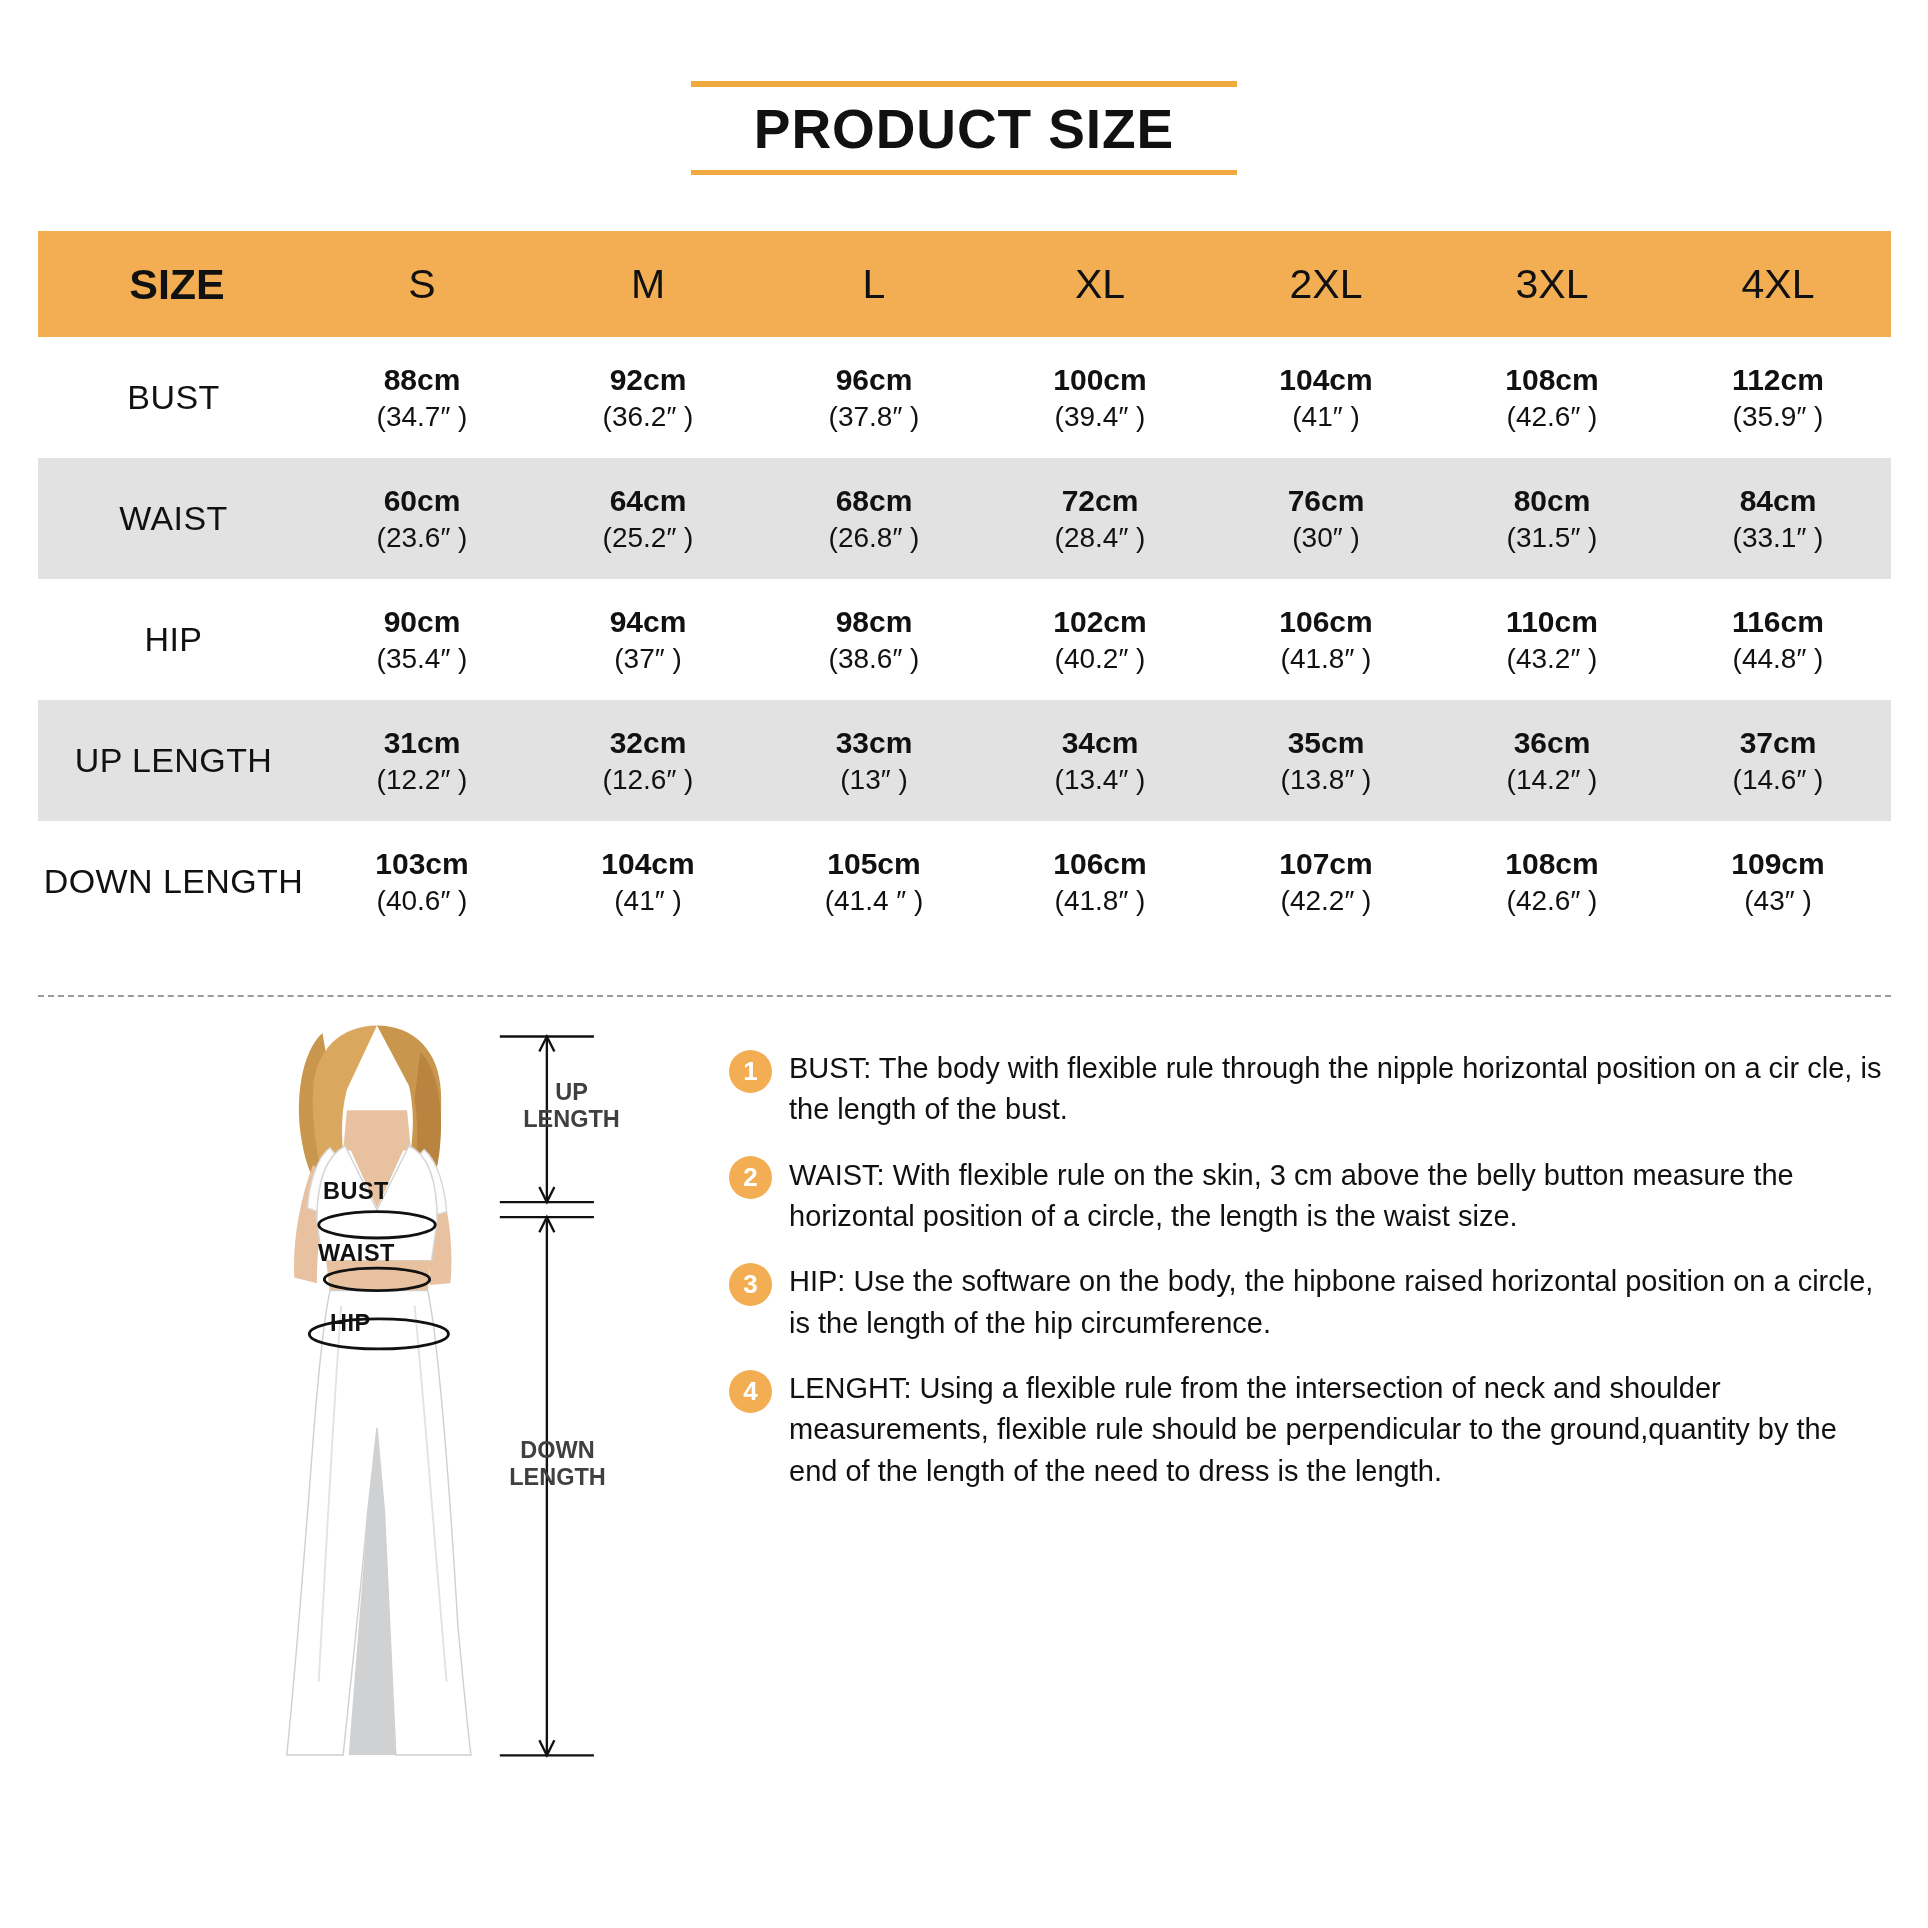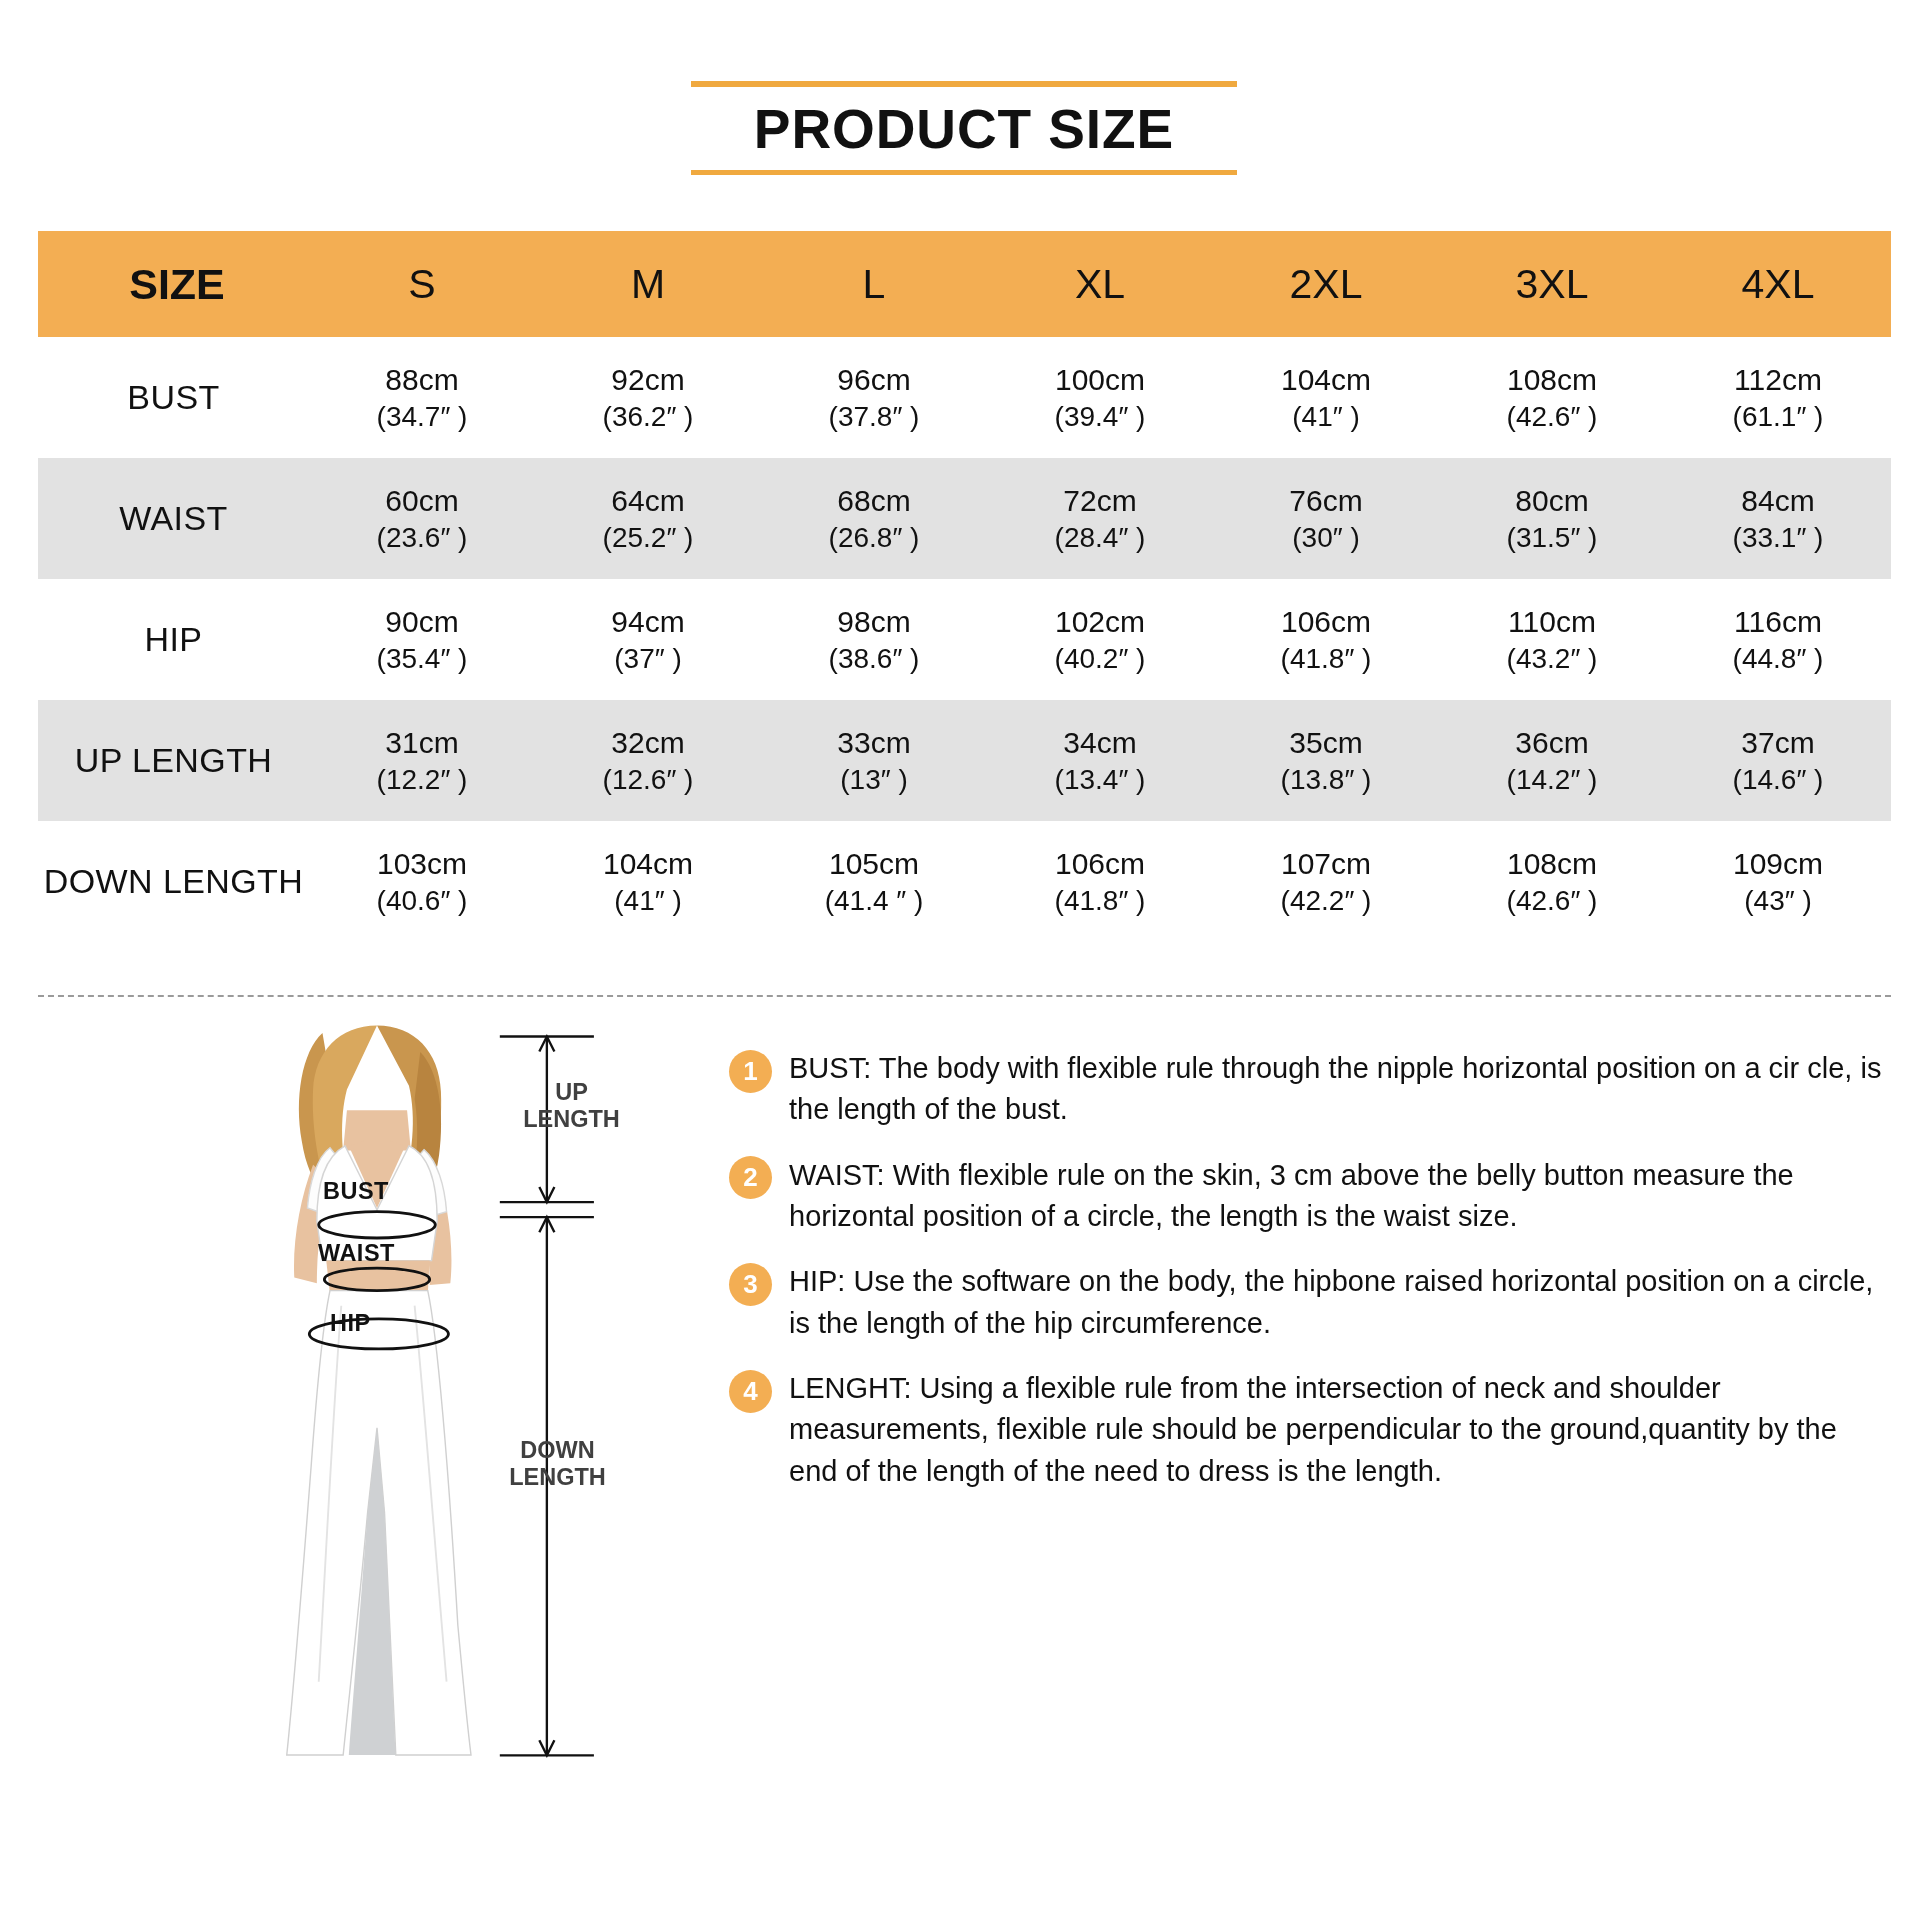--- a/index.html
+++ b/index.html
@@ -70,20 +70,21 @@
   .row-label {
     font-size: 34px;
     color: #111;
     letter-spacing: 0.4px;
   }
   .cell-cm {
     font-size: 30px;
     line-height: 1.28;
     color: #111;
     white-space: nowrap;
+    font-weight: bold;
   }
   .cell-in {
     font-size: 28px;
     line-height: 1.28;
     color: #111;
     white-space: nowrap;
   }
   col.c-label { width: 271px; }
 
   
@@ -246,21 +247,21 @@
         <td>
           <div class="cell-cm">104cm</div>
           <div class="cell-in">(41″ )</div>
         </td>
         <td>
           <div class="cell-cm">108cm</div>
           <div class="cell-in">(42.6″ )</div>
         </td>
         <td>
           <div class="cell-cm">112cm</div>
-          <div class="cell-in">(61.1″ )</div>
+          <div class="cell-in">(35.9″ )</div>
         </td>
       </tr>
 
       <tr class="shaded">
         <td class="row-label">WAIST</td>
         <td>
           <div class="cell-cm">60cm</div>
           <div class="cell-in">(23.6″ )</div>
         </td>
         <td>

